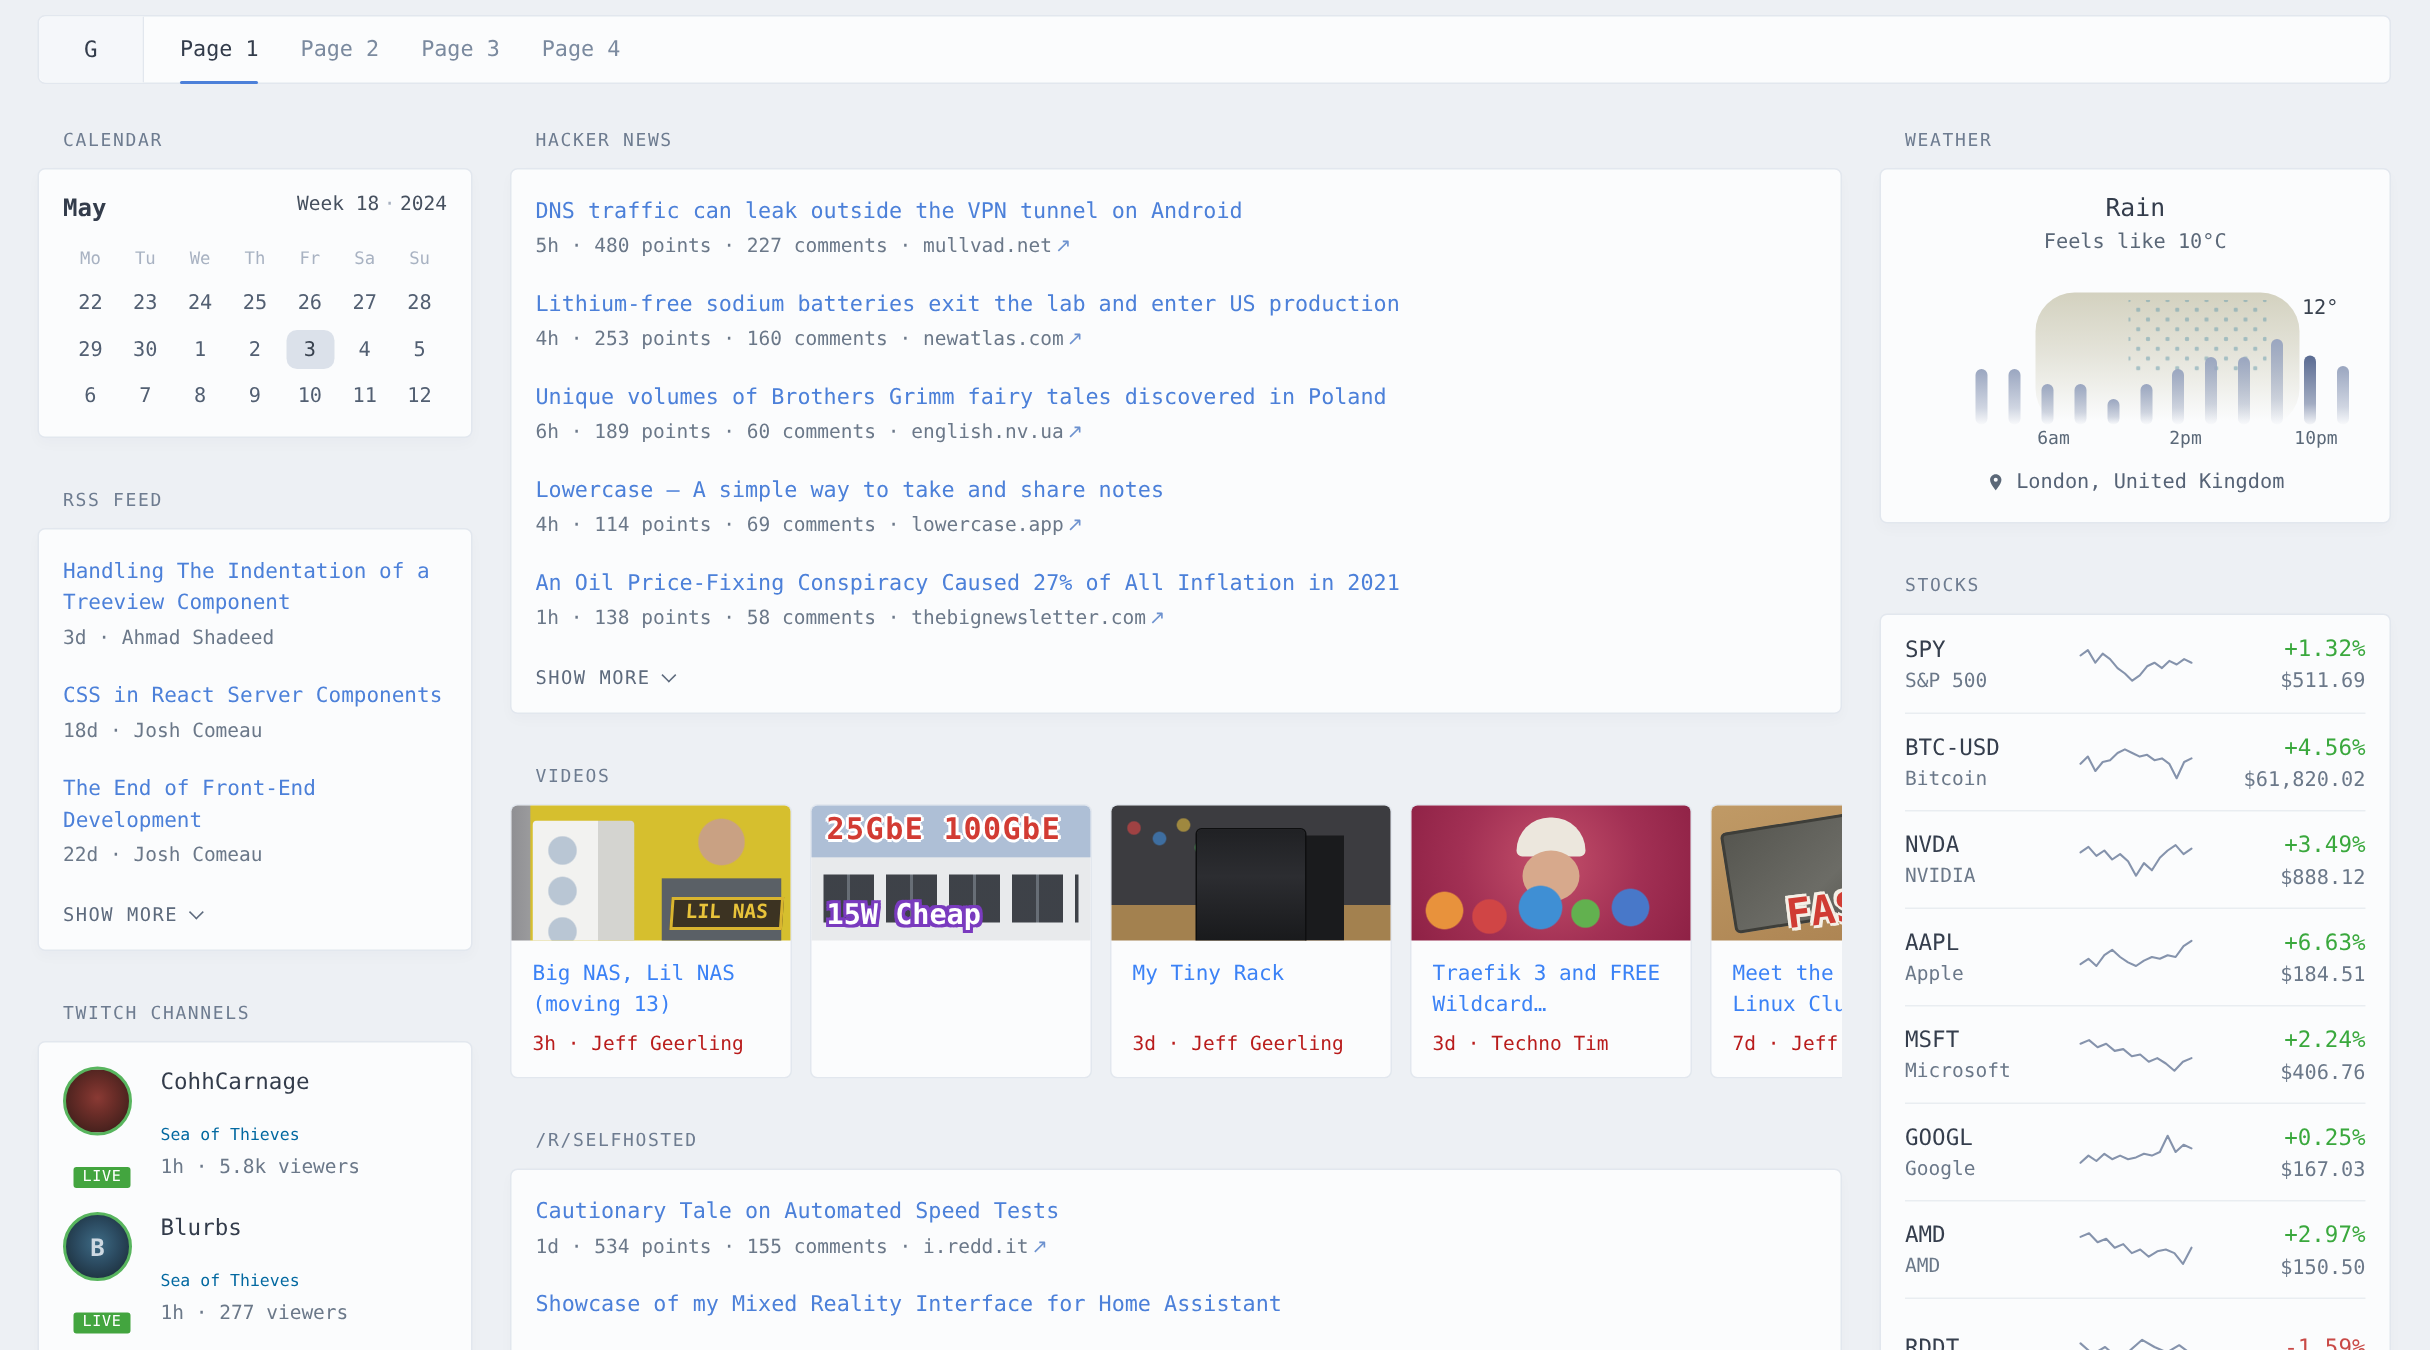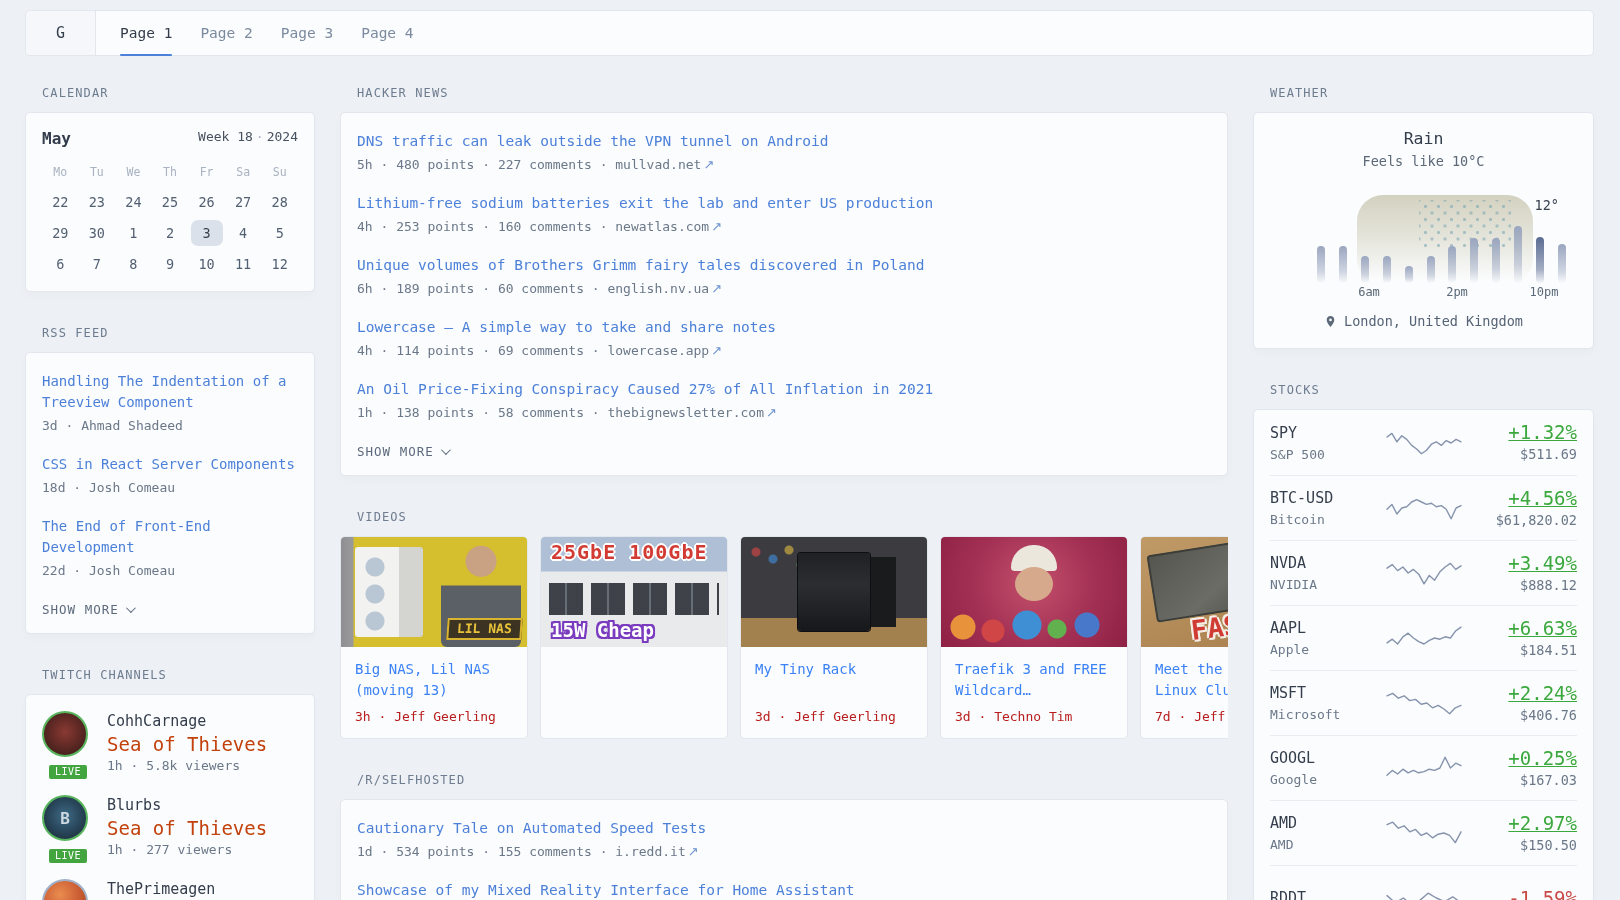--- a/index.html
+++ b/index.html
@@ -79,26 +79,26 @@
   }
   .tw-av.av-cohh { background:radial-gradient(circle at 50% 45%, #8a3a34 0%, #6b2d28 35%, #46211d 75%); }
   .tw-av.av-blurbs { background:radial-gradient(circle at 50% 45%, #3e6b85 0%, #2b4a60 45%, #1e3240 80%); display:flex; align-items:center; justify-content:center; color:#cfd9e2; font-size:16px; font-weight:700; }
   .tw-av.av-prime { border-color:#9fb0c8; background:radial-gradient(circle at 38% 32%, #e98c4f 0%, #cf6236 45%, #a8441f 85%); }
   .tw-live {
     position:absolute; left:5px; bottom:-6px; background:#43a53f; color:#fff;
     font-size:10px; letter-spacing:0.5px; padding:1px 6px 2px; border-radius:4px;
     border:2px solid #fbfcfd;
   }
   .tw-name { font-size:15px; color:#333c4b; line-height:20px; }
-  .tw-game { font-size:19px; color:#c2410c; line-height:20px; margin-top:3px; }
+  .tw-game { font-size:11px; color:#0369a1; line-height:20px; margin-top:16px; }
   .tw-meta { font-size:13px; color:#6b7889; line-height:19px; margin-top:2px; }
   
   .videos-row { display:flex; gap:12px; overflow:hidden; width:888px; }
   .vid-card { width:188px; flex-shrink:0; background:#fbfcfd; border:1px solid #e2e7ee; border-radius:5px; }
-  .thumb { height:110px; border-radius:4px 4px 0 0; position:relative; overflow:hidden; cursor:pointer; }
+  .thumb { height:90px; border-radius:4px 4px 0 0; position:relative; overflow:hidden; cursor:pointer; }
   .vid-text { padding:12px 14px 14px; }
   .vid-title { display:block; color:#3b82f6; font-size:14px; line-height:21px; height:42px; text-decoration:none; cursor:pointer; }
   .vid-meta { font-size:13px; color:#b91c1c; margin-top:8px; }
   .ov { position:absolute; font-weight:700; white-space:nowrap; }
   
   .t1 { background:linear-gradient(90deg,#8f8f93 0px,#9a9a9c 12px,#d6bf2e 13px); }
   .t1 .case {
     position:absolute; left:14px; top:10px; width:68px; height:90px; border-radius:3px;
     background-image:
       radial-gradient(circle at 20px 20px,#b9c6d4 9px,transparent 10px),
@@ -213,21 +213,21 @@
   }
   
   .stocks { padding:0 16px; }
   .stk-row { display:flex; align-items:center; height:65px; cursor:pointer; }
   .stk-row + .stk-row { border-top:1px solid #e9edf1; }
   .stk-left { width:118px; }
   .stk-ticker { font-size:15px; font-weight:500; color:#353e4d; line-height:19px; }
   .stk-co { font-size:13px; color:#6b7889; margin-top:4px; }
   .stk-spark { flex:1; display:flex; justify-content:center; }
   .stk-right { width:118px; text-align:right; }
-  .stk-chg { font-size:19px; line-height:19px;text-decoration:underline; }
+  .stk-chg { font-size:15px; line-height:19px; }
   .stk-chg.up { color:#3aa83d; }
   .stk-chg.down { color:#c94a47; }
   .stk-price { font-size:13.5px; color:#6b7889; margin-top:4px; }
 </style>
 </head>
 <body>
 
 <div class="nav">
   <div class="nav-logo">G</div>
   <div class="tabs">

